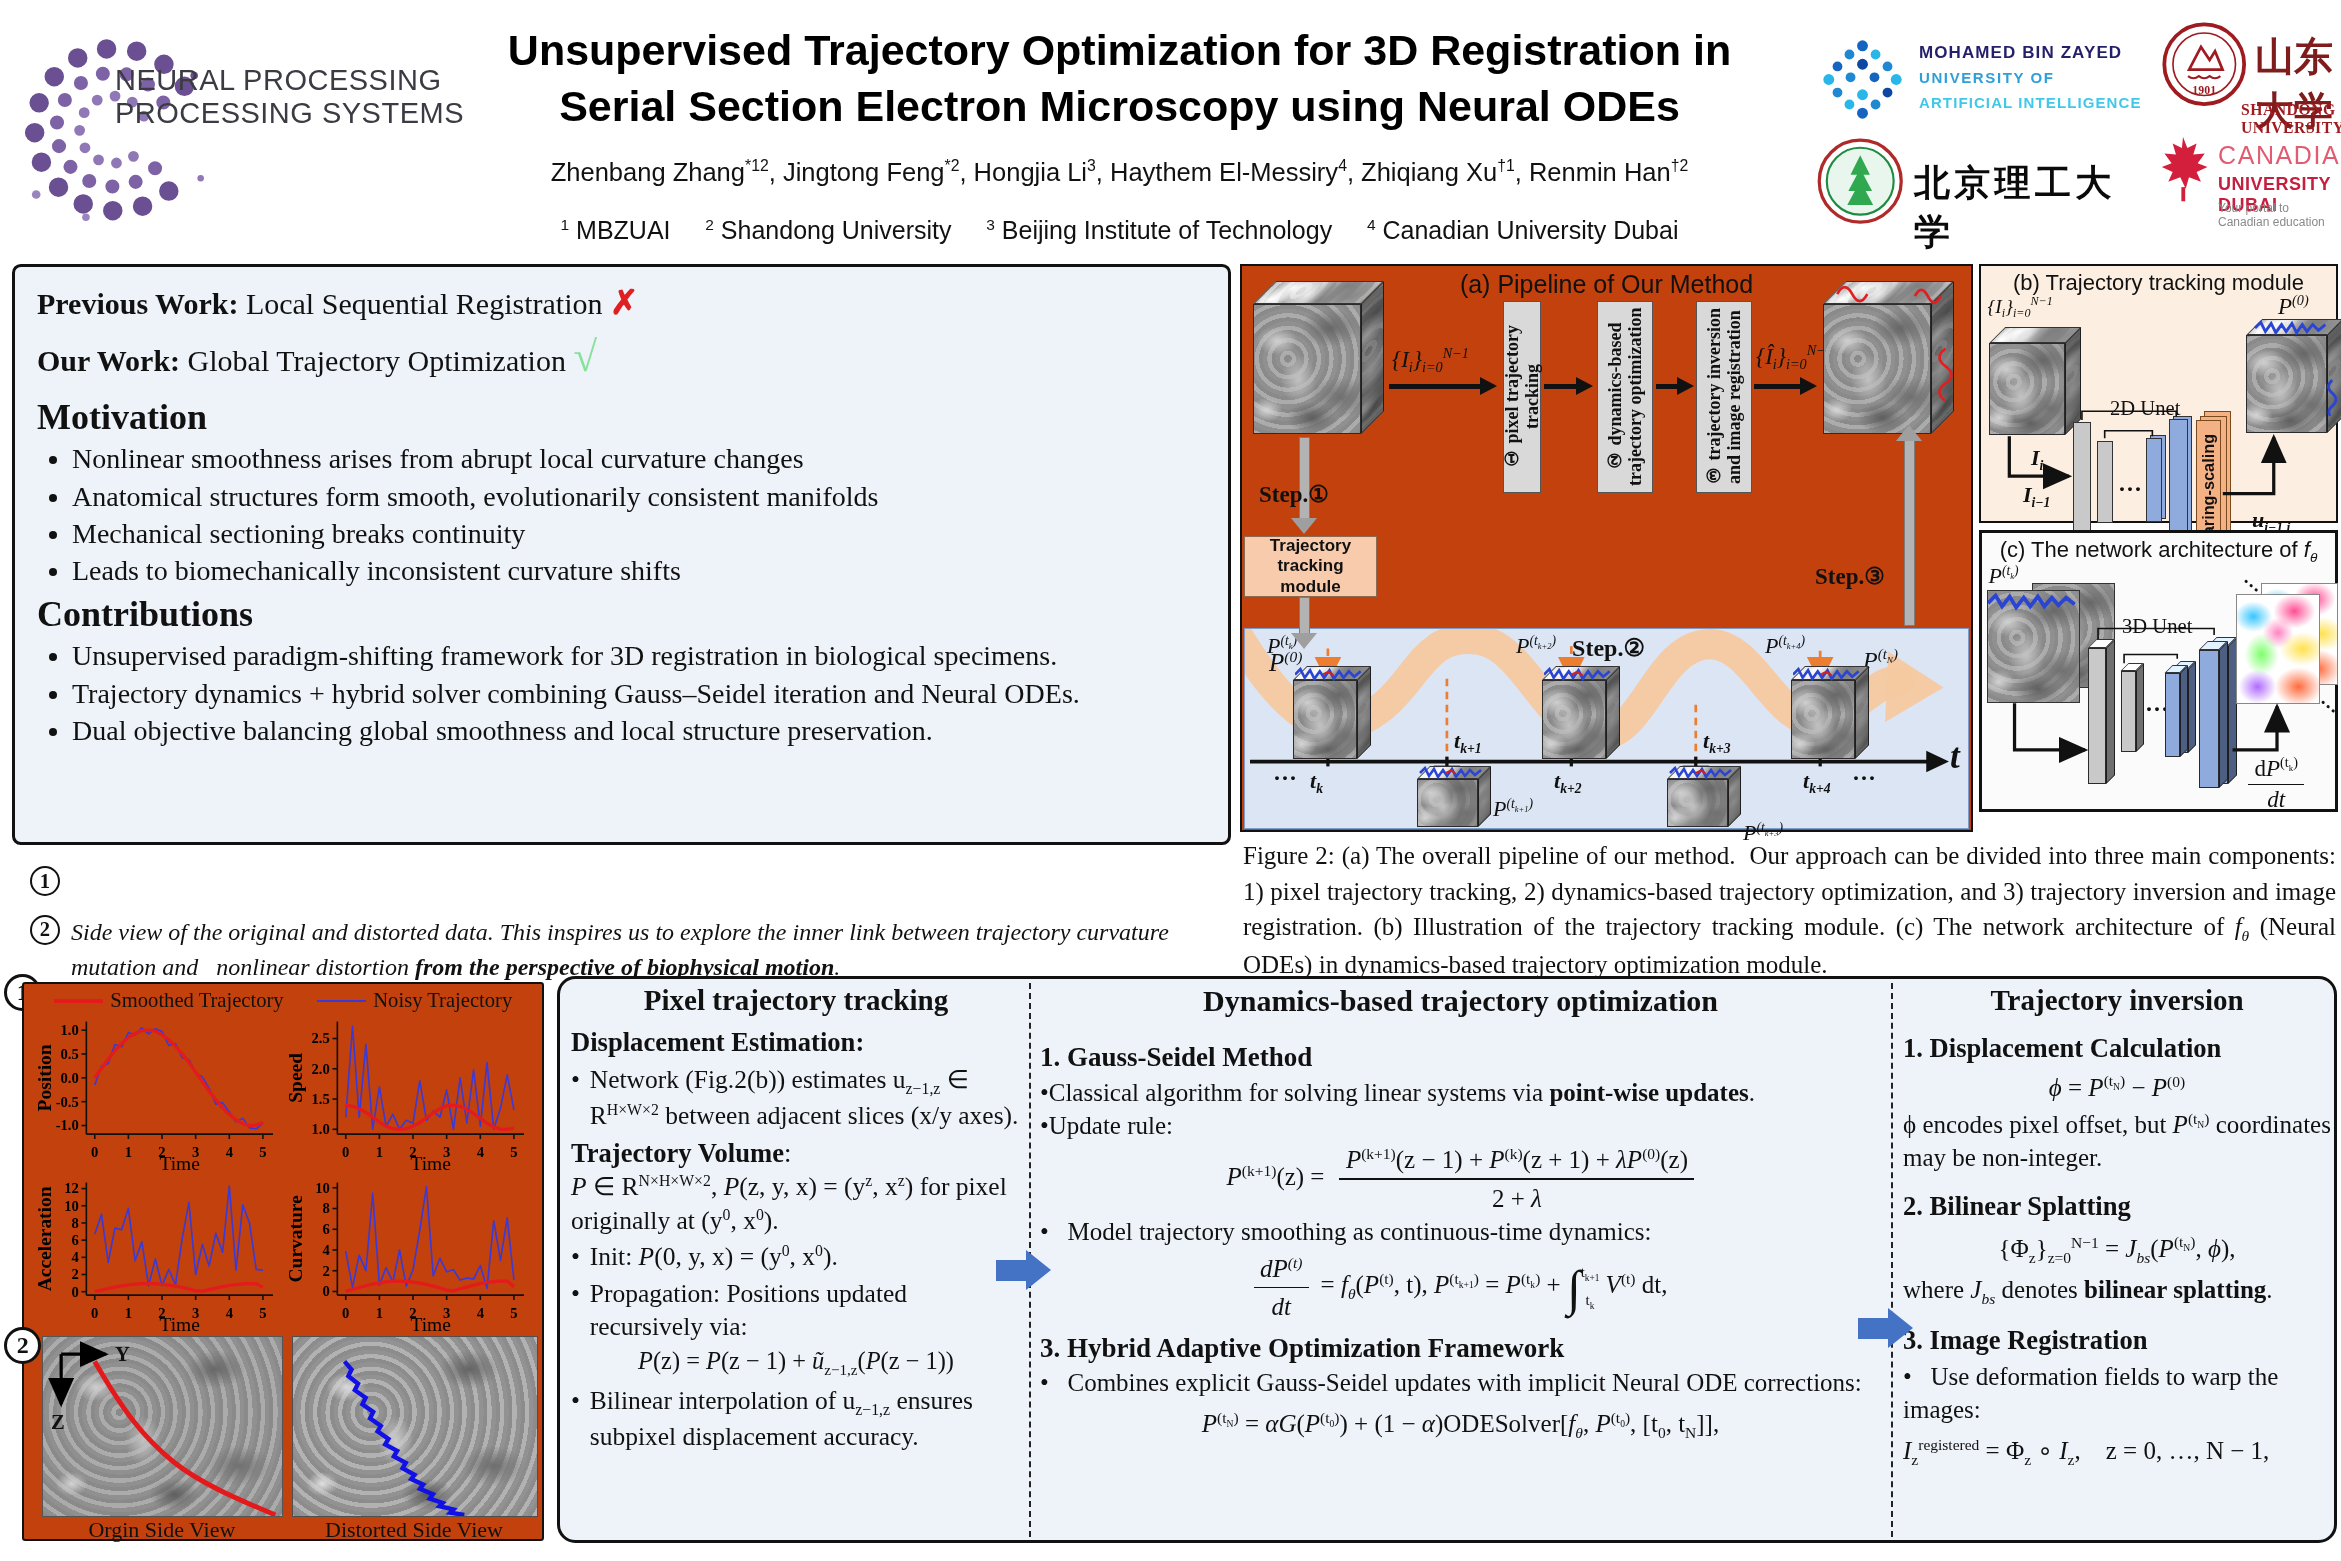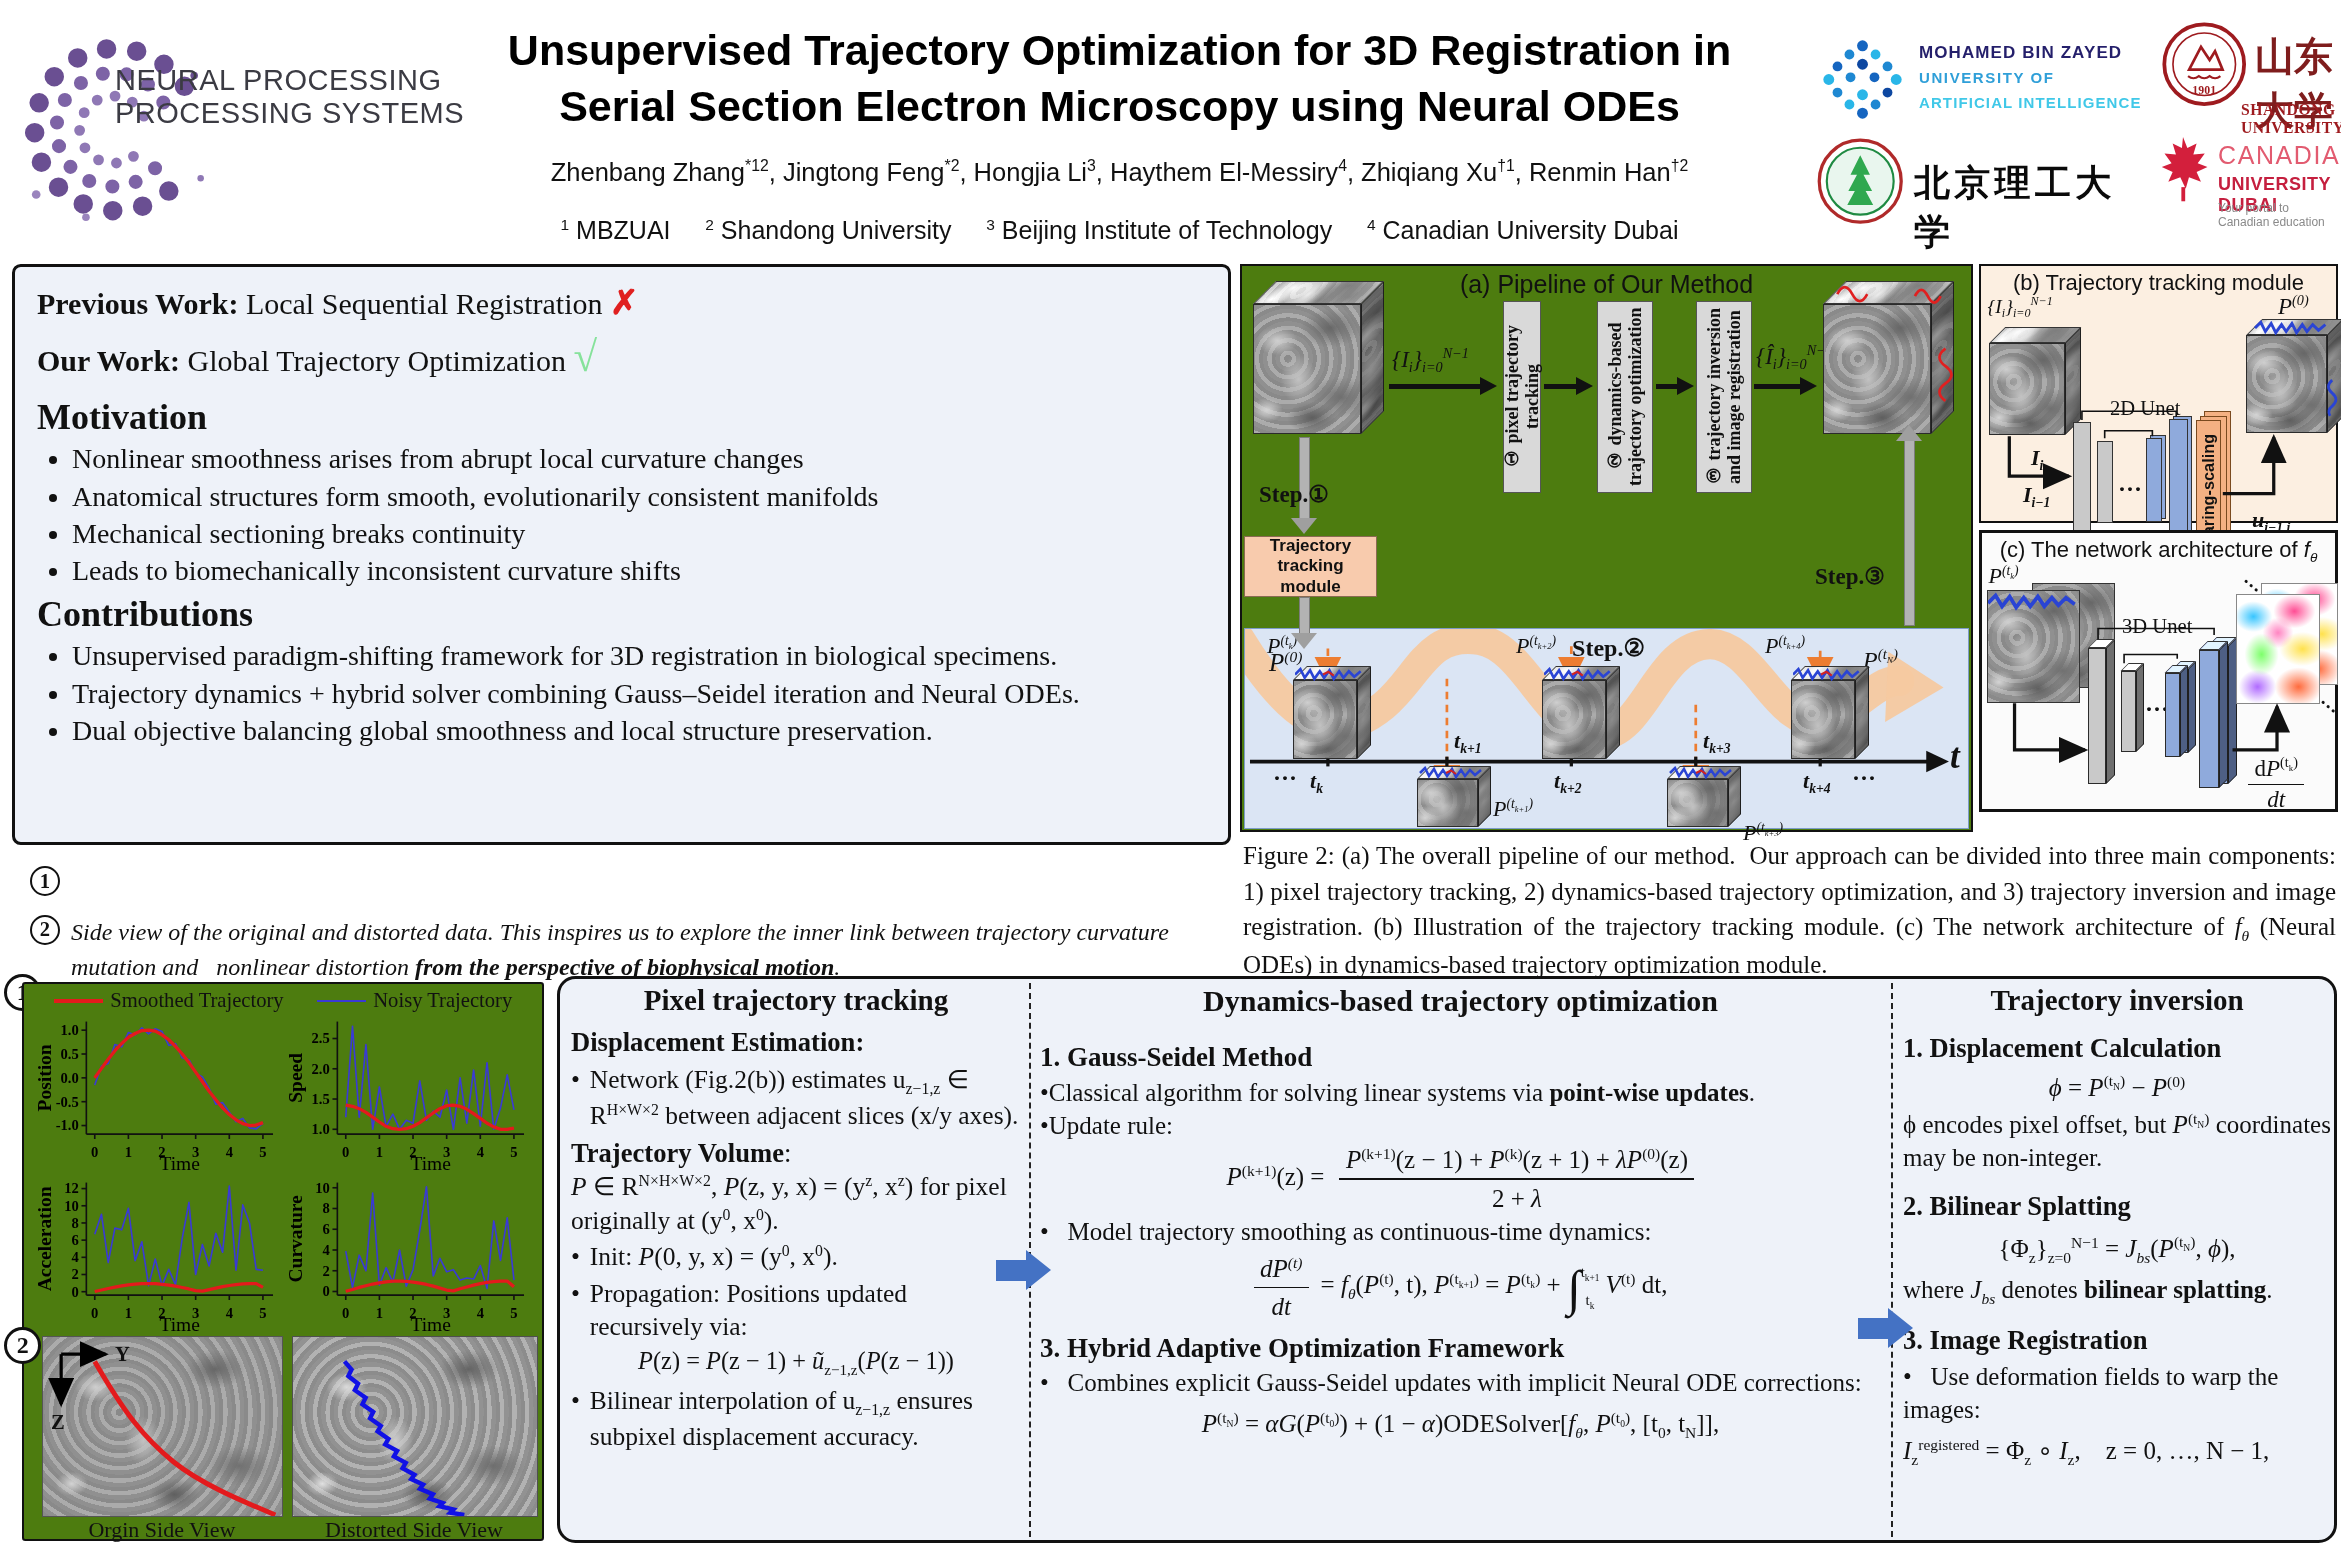--- a/index.html
+++ b/index.html
@@ -4,21 +4,21 @@
 <style>
   html,body{margin:0;padding:0;background:#fff;}
   #poster{position:relative;width:2342px;height:1561px;background:#fff;font-family:"Liberation Serif",serif;color:#111;overflow:hidden;}
   .abs{position:absolute;}
   .ser{font-family:"Liberation Serif",serif;}
   .sans{font-family:"Liberation Sans",sans-serif;}
   .b{font-weight:bold;} .i{font-style:italic;} .ctr{text-align:center;}
   sup{font-size:62%;} sub{font-size:62%;}
   
   .round-box{border:3.3px solid #111;border-radius:11px;background:#eef2f9;}
-  .panelbox{border:2.7px solid #111;background:#4d7c0f;}
+  .panelbox{border:2.7px solid #111;background:#c2410c;}
   
   .cube{position:absolute;}
   .cube .ct,.cube .cs,.cube .cf{position:absolute;border:0.5px solid #2b2b2b;box-sizing:border-box;}
   .cube .cf{left:0;top:var(--d);width:var(--w);height:var(--h);}
   .cube .ct{left:0;top:0;width:var(--w);height:var(--d);transform:skewX(-45deg);transform-origin:0 100%;filter:brightness(1.22);}
   .cube .cs{left:var(--w);top:var(--d);width:var(--d);height:var(--h);transform:skewY(-45deg);transform-origin:0 100%;filter:brightness(.72);}
   .em-tex{background-color:#9d9d9d;background-image:
     radial-gradient(ellipse 33px 23px at 22% 28%,#cfcfcf 0%,rgba(0,0,0,0) 62%),
     radial-gradient(ellipse 46px 30px at 72% 18%,#676767 0%,rgba(0,0,0,0) 65%),
     radial-gradient(ellipse 30px 41px at 42% 58%,#c2c2c2 0%,rgba(0,0,0,0) 60%),

